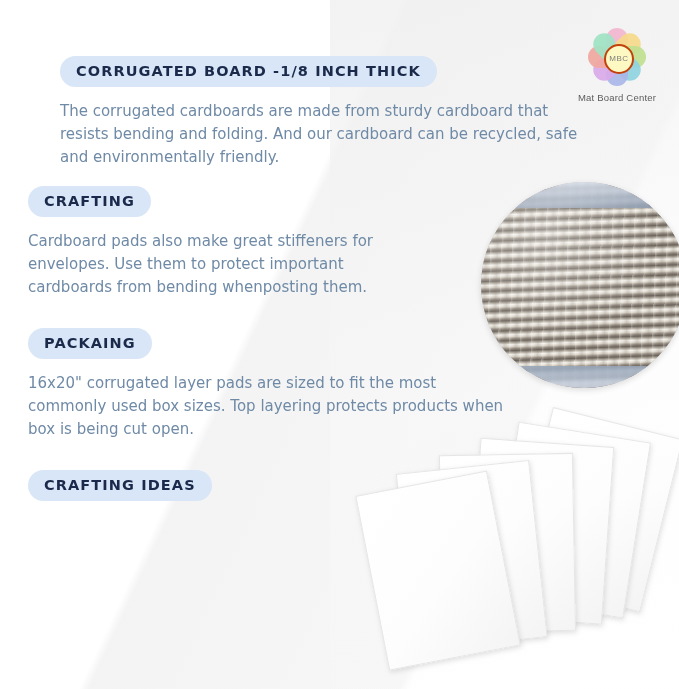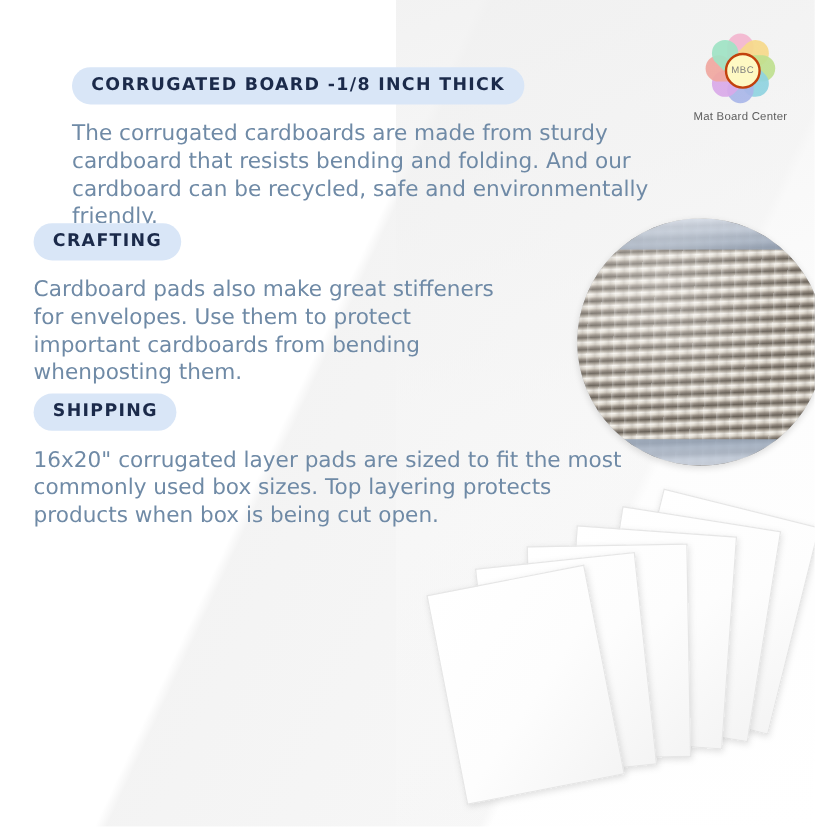--- a/index.html
+++ b/index.html
@@ -107,21 +107,21 @@
     font-weight: bold;
     font-size: 14.5px;
     letter-spacing: 1.1px;
     font-family: "DejaVu Sans", sans-serif;
     white-space: nowrap;
   }
 
   .section { position: absolute; }
   .body-text {
     color: #6f8aa6;
-    font-size: 18px;
+    font-size: 15px;
     line-height: 23px;
     margin-top: 13px;
     max-width: 520px;
     font-family: "DejaVu Sans", sans-serif;
   }
 
   #sec-corrugated { left: 28px; top: 56px; margin-left: 32px; }
   #sec-shipping   { left: 28px; top: 186px; }
   #sec-packaging  { left: 28px; top: 328px; }
   #sec-crafting   { left: 28px; top: 470px; }
@@ -238,25 +238,26 @@
     <div class="pill">CORRUGATED BOARD -1/8 INCH THICK</div>
     <div class="body-text">The corrugated cardboards are made from sturdy cardboard that resists bending and folding. And our cardboard can be recycled, safe and environmentally friendly.</div>
   </div>
 
   <div class="section" id="sec-shipping">
     <div class="pill">CRAFTING</div>
     <div class="body-text">Cardboard pads also make great stiffeners for envelopes. Use them to protect important cardboards from bending whenposting them.</div>
   </div>
 
   <div class="section" id="sec-packaging">
-    <div class="pill">SHIPPING</div>
+    <div class="pill">PACKAING</div>
     <div class="body-text">16x20" corrugated layer pads are sized to fit the most commonly used box sizes. Top layering protects products when box is being cut open.</div>
   </div>
 
   <div class="section" id="sec-crafting">
+    <div class="pill">CRAFTING IDEAS</div>
   </div>
 
   <div class="photo-circle">
     <div class="flutes"></div>
     <div class="flutes-overlay"></div>
     <div class="edge-top"></div>
     <div class="edge-bottom"></div>
     <div class="gloss"></div>
   </div>
 

